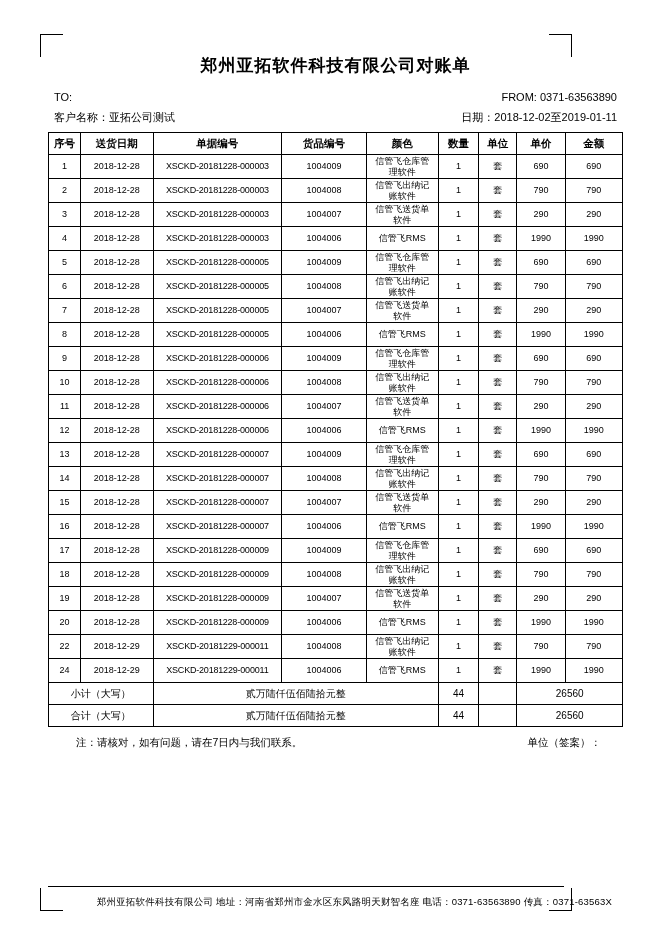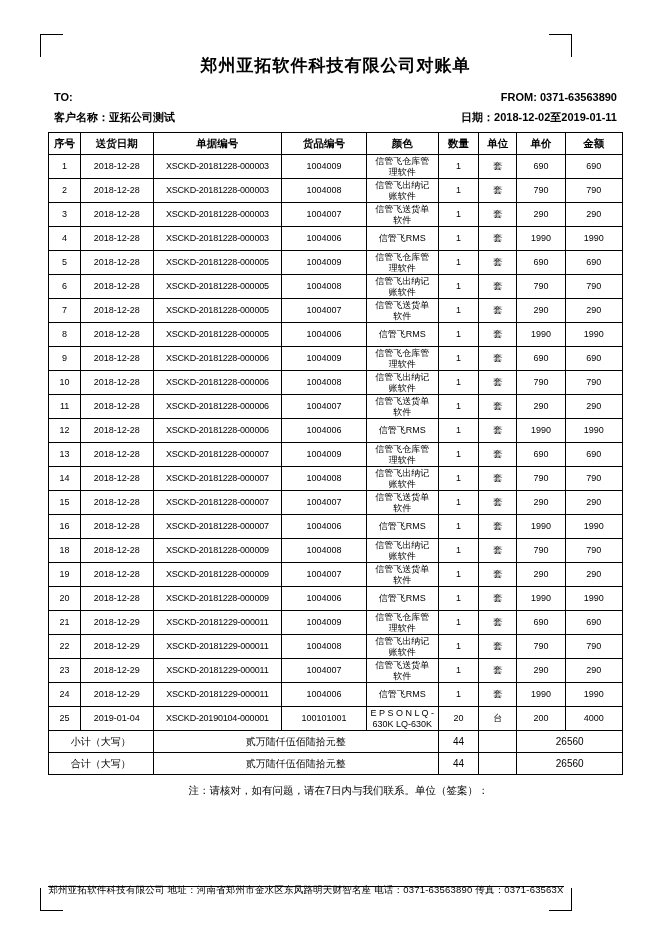--- a/index.html
+++ b/index.html
@@ -44,21 +44,21 @@
     font-size: 17px;
     font-weight: bold;
     letter-spacing: 1px;
     margin-top: 10px;
     margin-bottom: 14px;
   }
   .meta-row {
     display: flex;
     justify-content: space-between;
     font-size: 11px;
-    font-weight: bold;
+    font-weight: normal;
     margin: 0 6px 7px 6px;
   }
   .meta-row .left { }
   .meta-row .right { }
 
   table.main {
     width: 100%;
     border-collapse: collapse;
     table-layout: fixed;
     margin-top: 4px;
@@ -102,37 +102,37 @@
 
   tr.sum td {
     height: 21px;
     font-size: 10px;
   }
   td.sum-label { font-weight: normal; }
   td.sum-words { text-align: left; padding-left: 8px; margin-left: 7px; }
 
   .footer-note {
     display: flex;
-    justify-content: center;
+    justify-content: space-between;
     font-size: 10.5px;
     margin-top: 9px;
     padding: 0 22px 0 28px;
   }
   .bottom-rule {
     position: absolute;
     left: 48px;
     right: 48px;
     bottom: 62px;
     border-top: 1px solid #000;
   }
   .bottom-text {
     position: absolute;
     left: 0; right: 0;
-    bottom: 52px;
-    text-align: center;
+    bottom: 40px;
+    text-align: right;
     font-size: 9.5px;
     letter-spacing: 0.2px;
   }
 </style>
 </head>
 <body>
 
 <div class="page">
   <div class="crop tl"></div>
   <div class="crop tr"></div>
@@ -391,20 +391,34 @@
             <td>1004006</td>
             <td class="color-cell">
               <span>信管飞RMS</span>
             </td>
             <td>1</td>
             <td>套</td>
             <td>1990</td>
             <td>1990</td>
           </tr>
           <tr>
+            <td>17</td>
+            <td>2018-12-28</td>
+            <td class="doc-cell">XSCKD-20181228-000009</td>
+            <td>1004009</td>
+            <td class="color-cell">
+              <span>信管飞仓库管</span>
+              <span>理软件</span>
+            </td>
+            <td>1</td>
+            <td>套</td>
+            <td>690</td>
+            <td>690</td>
+          </tr>
+          <tr>
             <td>18</td>
             <td>2018-12-28</td>
             <td class="doc-cell">XSCKD-20181228-000009</td>
             <td>1004008</td>
             <td class="color-cell">
               <span>信管飞出纳记</span>
               <span>账软件</span>
             </td>
             <td>1</td>
             <td>套</td>
@@ -430,89 +444,47 @@
             <td>2018-12-28</td>
             <td class="doc-cell">XSCKD-20181228-000009</td>
             <td>1004006</td>
             <td class="color-cell">
               <span>信管飞RMS</span>
             </td>
             <td>1</td>
             <td>套</td>
             <td>1990</td>
             <td>1990</td>
-          </tr>
-          <tr>
-            <td>21</td>
-            <td>2018-12-29</td>
-            <td class="doc-cell">XSCKD-20181229-000011</td>
-            <td>1004009</td>
-            <td class="color-cell">
-              <span>信管飞仓库管</span>
-              <span>理软件</span>
-            </td>
-            <td>1</td>
-            <td>套</td>
-            <td>690</td>
-            <td>690</td>
           </tr>
           <tr>
             <td>22</td>
             <td>2018-12-29</td>
             <td class="doc-cell">XSCKD-20181229-000011</td>
             <td>1004008</td>
             <td class="color-cell">
               <span>信管飞出纳记</span>
               <span>账软件</span>
             </td>
             <td>1</td>
             <td>套</td>
             <td>790</td>
             <td>790</td>
           </tr>
           <tr>
-            <td>23</td>
-            <td>2018-12-29</td>
-            <td class="doc-cell">XSCKD-20181229-000011</td>
-            <td>1004007</td>
-            <td class="color-cell">
-              <span>信管飞送货单</span>
-              <span>软件</span>
-            </td>
-            <td>1</td>
-            <td>套</td>
-            <td>290</td>
-            <td>290</td>
-          </tr>
-          <tr>
             <td>24</td>
             <td>2018-12-29</td>
             <td class="doc-cell">XSCKD-20181229-000011</td>
             <td>1004006</td>
             <td class="color-cell">
               <span>信管飞RMS</span>
             </td>
             <td>1</td>
             <td>套</td>
             <td>1990</td>
             <td>1990</td>
-          </tr>
-          <tr>
-            <td>25</td>
-            <td>2019-01-04</td>
-            <td class="doc-cell">XSCKD-20190104-000001</td>
-            <td>100101001</td>
-            <td class="color-cell epson">
-              <span>E P S O N  L Q -</span>
-              <span>630K LQ-630K</span>
-            </td>
-            <td>20</td>
-            <td>台</td>
-            <td>200</td>
-            <td>4000</td>
           </tr>
         </tbody>
       <tfoot>
         <tr class="sum">
           <td class="sum-label" colspan="2">小计（大写）</td>
           <td class="sum-words" colspan="3">贰万陆仟伍佰陆拾元整</td>
           <td>44</td>
           <td></td>
           <td colspan="2">26560</td>
         </tr>

